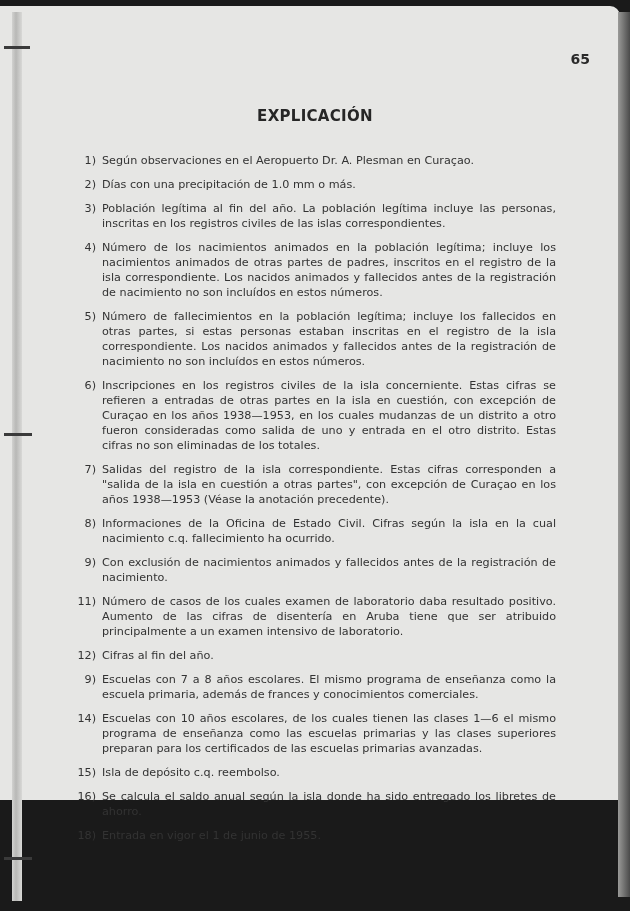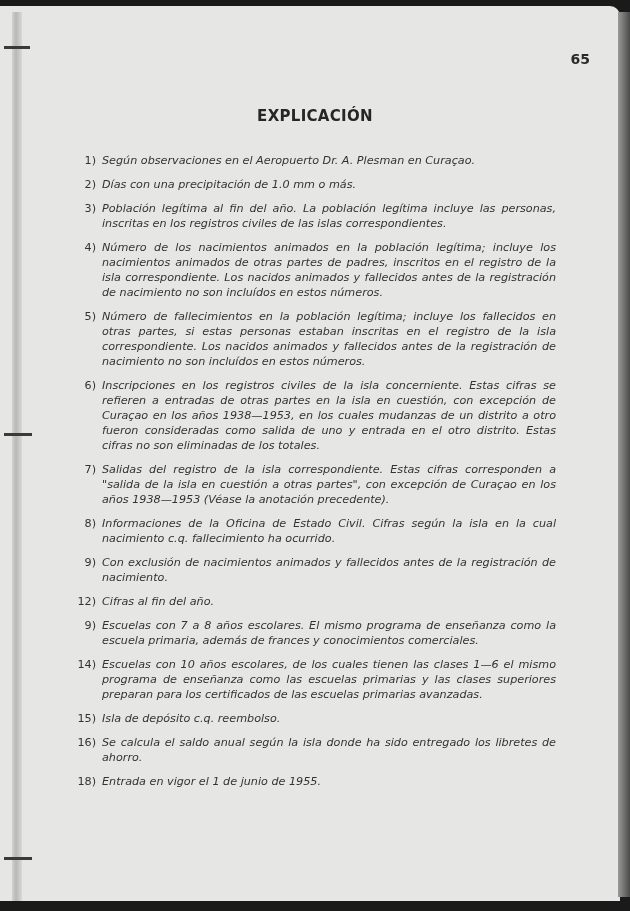--- a/index.html
+++ b/index.html
@@ -3,21 +3,21 @@
   <meta charset="utf-8">
   <style>
     html, body { margin: 0; padding: 0; }
     body {
       width: 630px; height: 911px; overflow: hidden;
       background: #1a1a1a;
       font-family: "DejaVu Sans", sans-serif;
       position: relative;
     }
     .page {
-      position: absolute; left: 0; top: 6px; width: 620px; height: 895px;
+      position: absolute; left: 0; top: 6px; width: 620px; height: 794px;
       background: #e6e6e4;
       border-top-right-radius: 10px;
     }
     .right-edge {
       position: absolute; right: 0; top: 12px; width: 12px; height: 885px;
       background: linear-gradient(to right, #9a9a98, #4a4a4a);
     }
     .binding {
       position: absolute; left: 12px; top: 6px; width: 10px; height: 895px;
       background: linear-gradient(to right, #d2d2d0, #b8b8b6 40%, #d8d8d6);
@@ -38,21 +38,21 @@
       position: absolute; left: 86px; top: 147px; width: 470px;
       font-size: 11.2px; line-height: 15px; color: #333333;
     }
     .note {
       display: flex; margin-bottom: 9px; text-align: justify;
     }
     .num {
       flex: 0 0 26px; text-align: right; padding-right: 6px; box-sizing: border-box;
       margin-left: -10px;
     }
-    .txt { flex: 1; font-style: italic; }
+    .txt { flex: 1; }
     .bottom-shadow {
       position: absolute; left: 0; bottom: 0; width: 630px; height: 10px; background: #1a1a1a;
     }
   </style>
 </head>
 <body>
 
 <div class="page">
   <div class="binding"></div>
   <div class="thread" style="top:40px;width:26px;"></div>
@@ -93,20 +93,24 @@
       </div>
     <div class="note">
         <span class="num">8)</span>
         <span class="txt">Informaciones de la Oficina de Estado Civil. Cifras según la isla en la cual nacimiento c.q. fallecimiento ha ocurrido.</span>
       </div>
     <div class="note">
         <span class="num">9)</span>
         <span class="txt">Con exclusión de nacimientos animados y fallecidos antes de la registración de nacimiento.</span>
       </div>
     <div class="note">
+        <span class="num">11)</span>
+        <span class="txt">Número de casos de los cuales examen de laboratorio daba resultado positivo. Aumento de las cifras de disentería en Aruba tiene que ser atribuido principalmente a un examen intensivo de laboratorio.</span>
+      </div>
+    <div class="note">
         <span class="num">12)</span>
         <span class="txt">Cifras al fin del año.</span>
       </div>
     <div class="note">
         <span class="num">9)</span>
         <span class="txt">Escuelas con 7 a 8 años escolares. El mismo programa de enseñanza como la escuela primaria, además de frances y conocimientos comerciales.</span>
       </div>
     <div class="note">
         <span class="num">14)</span>
         <span class="txt">Escuelas con 10 años escolares, de los cuales tienen las clases 1—6 el mismo programa de enseñanza como las escuelas primarias y las clases superiores preparan para los certificados de las escuelas primarias avanzadas.</span>

